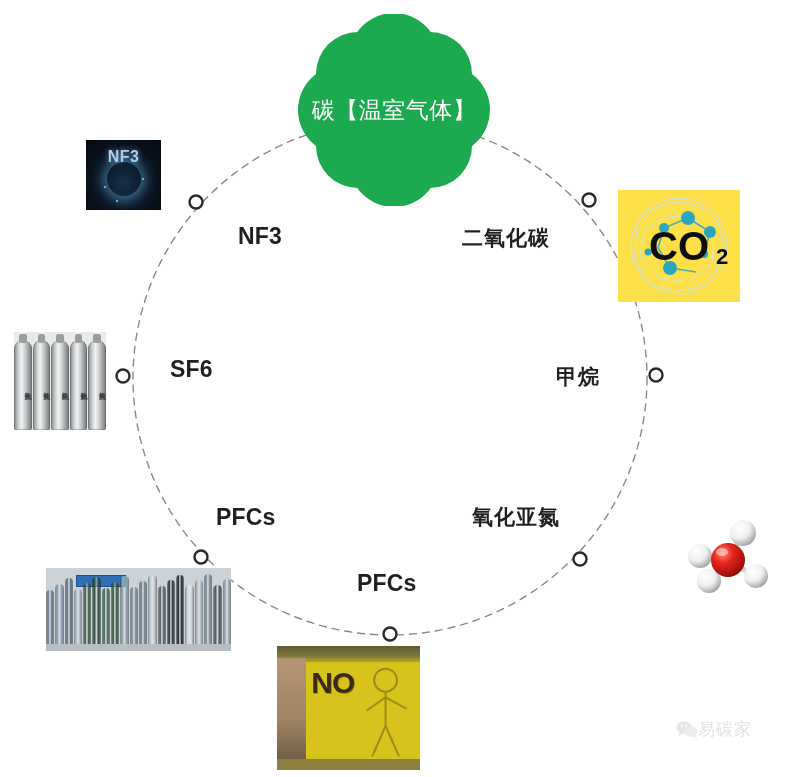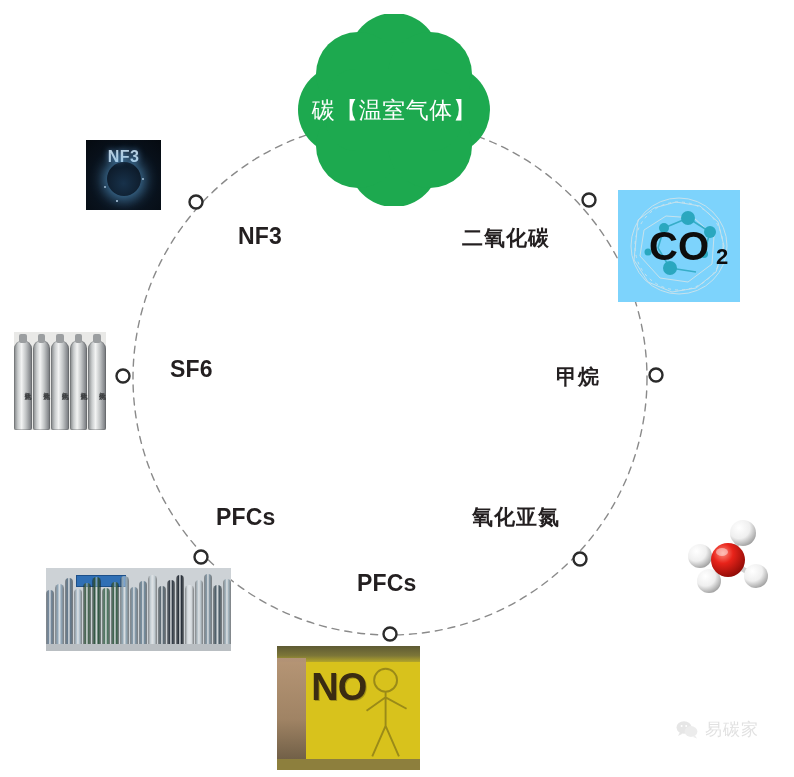--- a/index.html
+++ b/index.html
@@ -211,21 +211,21 @@
     opacity: .95;
   }
   .pfc-wall .pfc-bottom {
     position: absolute; left: 0; bottom: 0; width: 100%; height: 9%;
     background: #8d7f3d;
   }
   .pfc-wall .pfc-no {
     position: absolute;
     left: 24%;
     top: 16%;
-    font-size: 38px;
+    font-size: 30px;
     font-weight: bold;
     color: #3a2b12;
     font-family: "Liberation Sans", sans-serif;
     letter-spacing: -1px;
     text-shadow: 1px 1px 0 rgba(0,0,0,.25);
     text-align: center;
   }
   .pfc-wall .pfc-pfc {
     position: absolute;
     left: 22%;
@@ -245,21 +245,20 @@
   }
 
   
   .ch4-wrap { position: relative; }
 
   
   .watermark {
     position: absolute;
     display: flex;
     align-items: center;
-    gap: 7px;
     opacity: .55;
   }
   .watermark .wm-text {
     font-size: 17px;
     color: #c9c9c9;
     font-family: "DejaVu Sans", sans-serif;
     letter-spacing: 1px;
   }
 </style>
 </head>
@@ -308,21 +307,21 @@
     </div>
 
   <div class="thumb nf3-tile" style="left:86px; top:140px; width:75px; height:70px;">
     <div class="nf3-text">NF3</div>
     <div class="nf3-orb"></div>
     <div class="nf3-spark" style="left:18px; top:46px; width:2px; height:2px;"></div>
     <div class="nf3-spark" style="left:56px; top:38px; width:2px; height:2px;"></div>
     <div class="nf3-spark" style="left:30px; top:60px; width:1.5px; height:1.5px;"></div>
   </div>
 
-  <div class="thumb co2-wrap" style="left:618px; top:120px; width:122px; height:112px; background:#7dd3fc;">
+  <div class="thumb co2-wrap" style="left:618px; top:120px; width:122px; height:112px; background:#fde047;">
     <svg class="co2-svg" viewBox="0 0 122 112" width="122" height="112">
       <g stroke="#cfe3ea" stroke-width="1" fill="none" opacity="0.9">
         <circle cx="61" cy="56" r="48"></circle>
         <circle cx="61" cy="56" r="44" stroke-dasharray="3 4"></circle>
         <path d="M20 30 L36 18 L58 12 L82 16 L100 32 L106 56 L98 82 L78 98 L54 102 L30 92 L16 70 Z"></path>
         <path d="M26 40 L48 26 L76 28 L96 46 L94 74 L70 92 L42 88 L22 66 Z"></path>
       </g>
       <g stroke="#2aa7bf" stroke-width="1.6" opacity="0.85">
         <line x1="46" y1="38" x2="70" y2="28"></line>
         <line x1="70" y1="28" x2="92" y2="42"></line>

